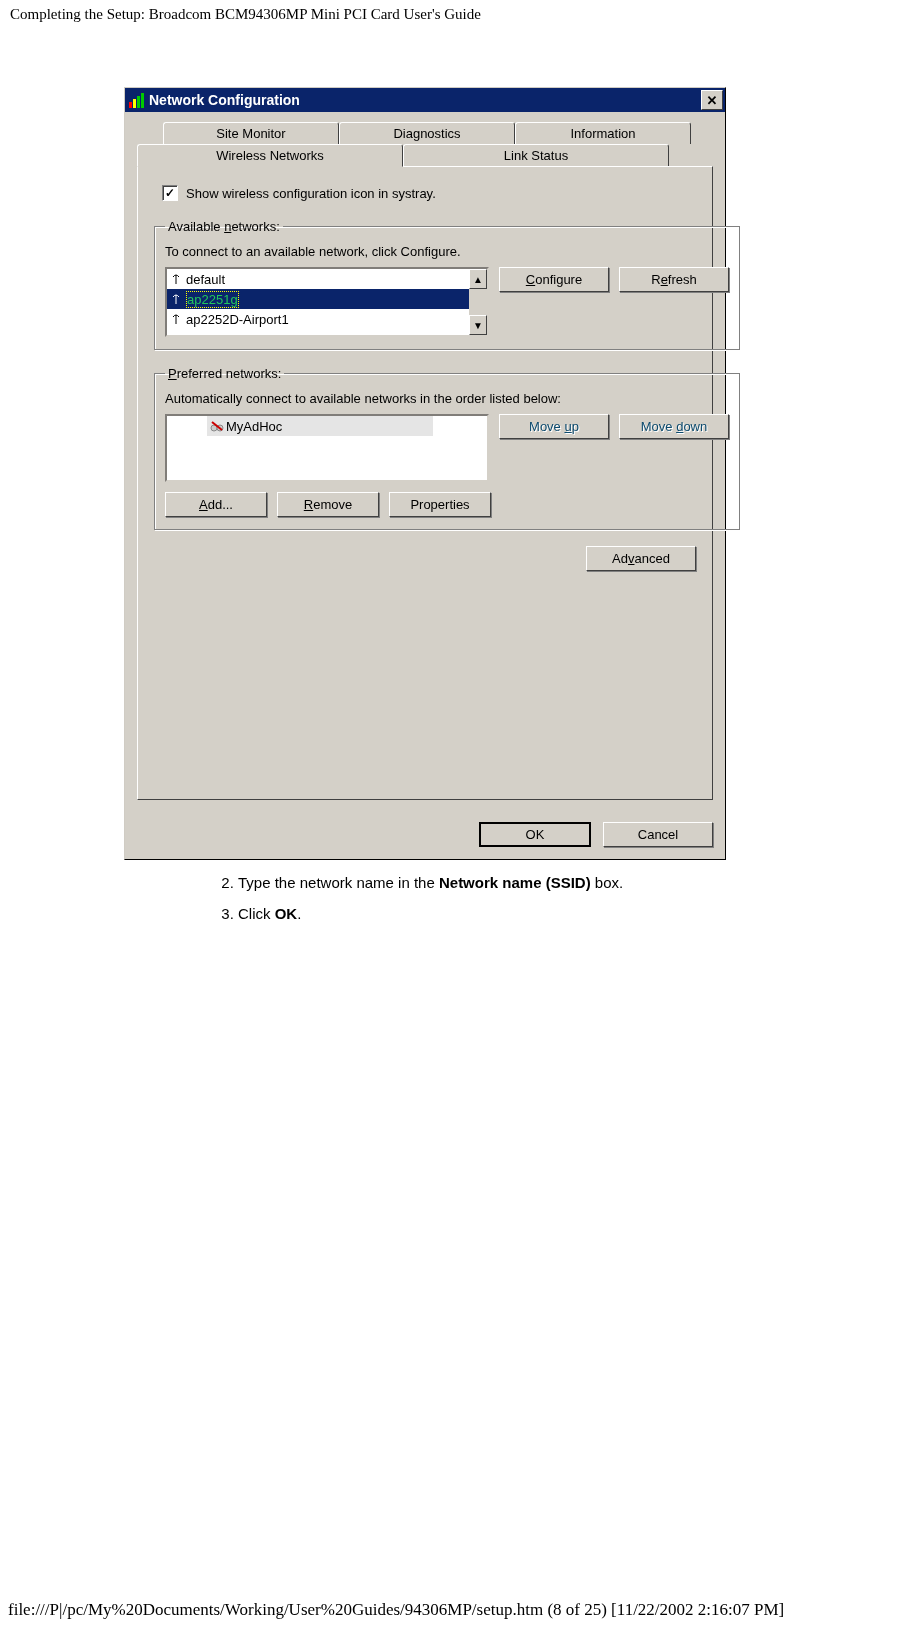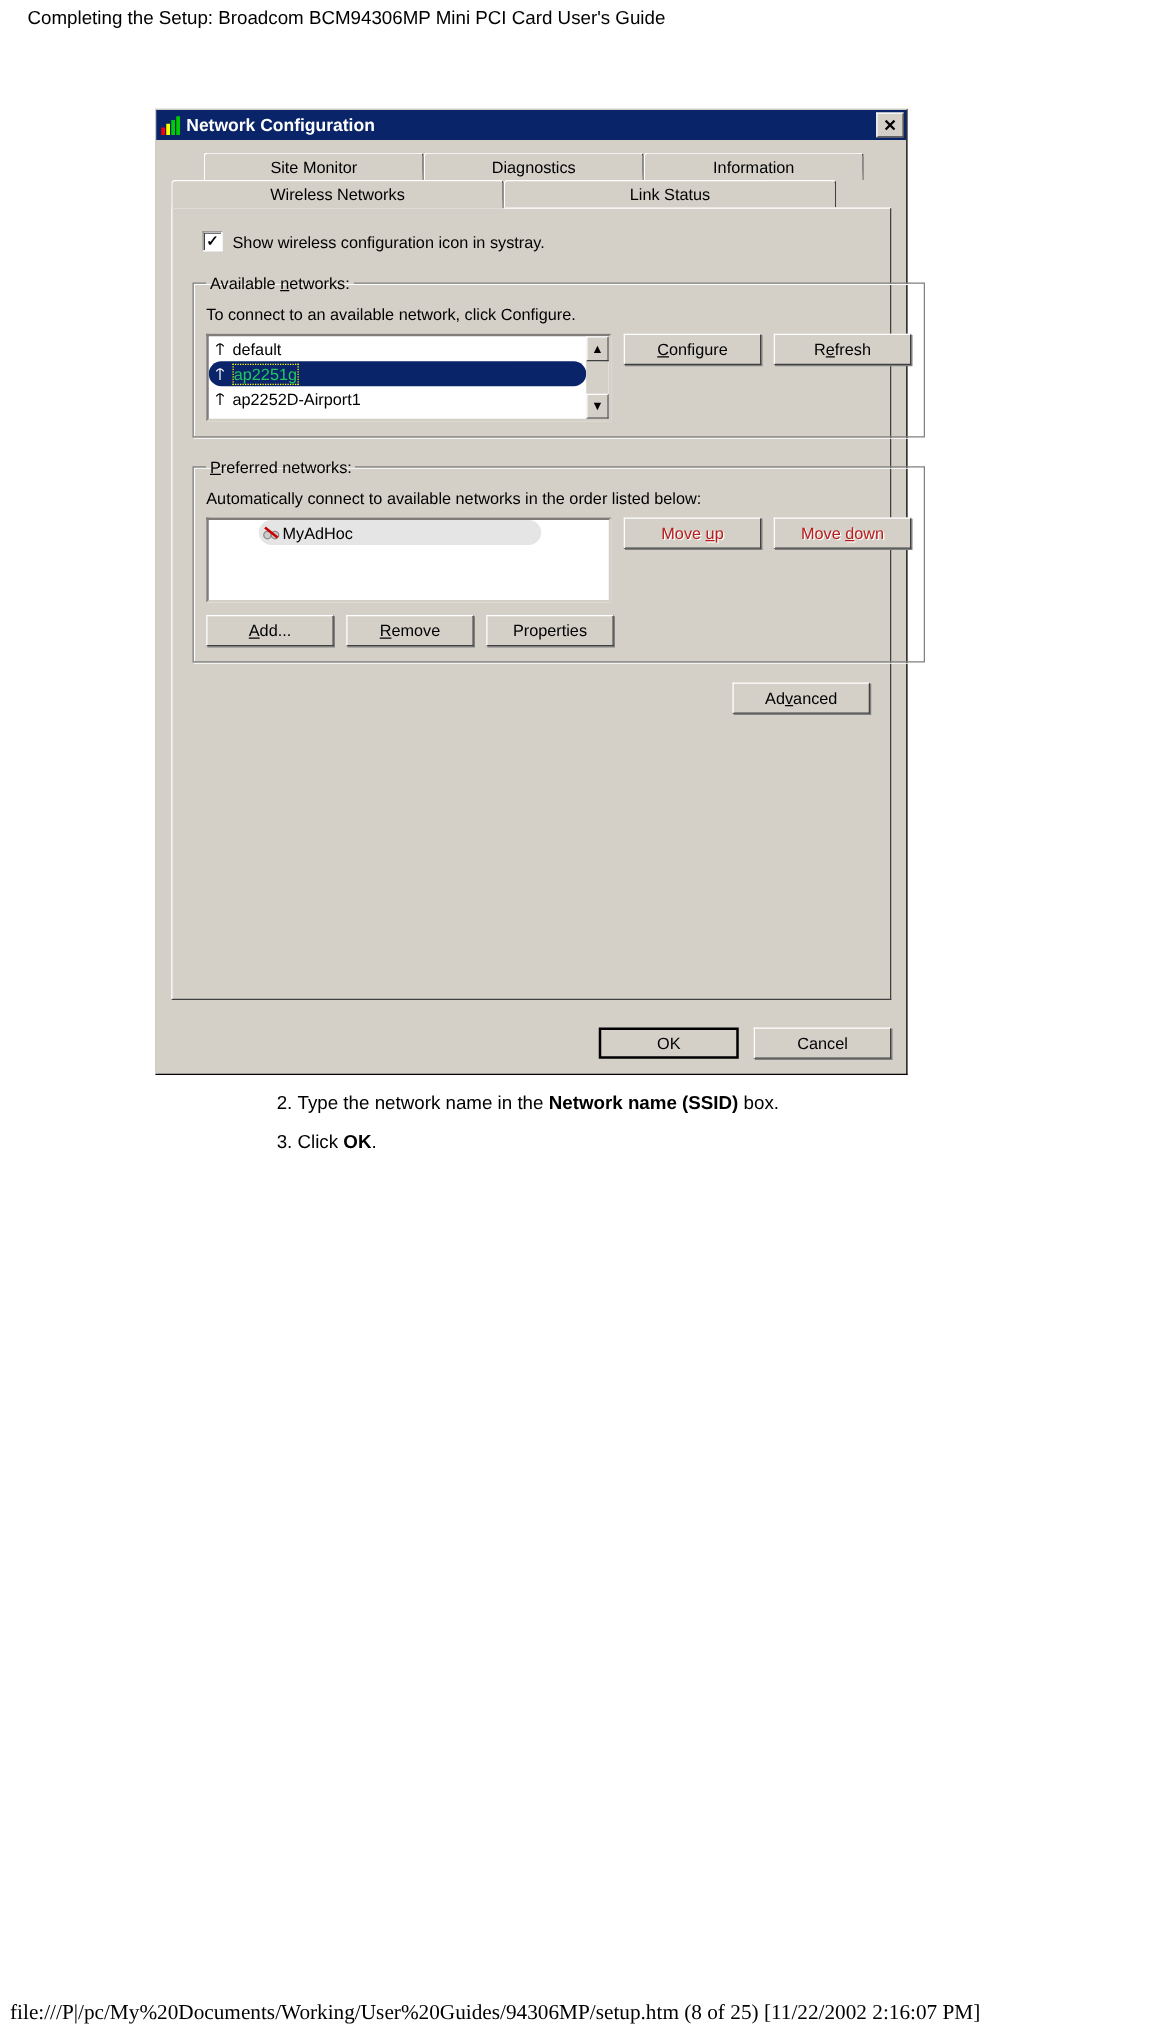--- a/index.html
+++ b/index.html
@@ -4,22 +4,22 @@
 <style>
   body {
     margin: 0;
     padding: 0;
     font-family: "Times New Roman", serif;
     background: #fff;
     width: 922px;
   }
   .page-header {
     font-size: 15px;
-    padding: 6px 0 0 22px;
-    font-family: Liberation Sans, sans-serif;
+    padding: 6px 0 0 10px;
+    font-family: Liberation Serif, serif;
   }
   .page-footer {
     position: absolute;
     top: 1600px;
     left: 8px;
     font-size: 17px;
     font-family: Liberation Serif, serif;
   }
   .dialog-wrap {
     margin: 64px 0 0 124px;
@@ -136,37 +136,36 @@
   .listbox .sb {
     position:absolute; right:0; top:0; bottom:0; width:18px;
     background:#d4d0c8;
     display:flex; flex-direction:column; justify-content:space-between;
   }
   .sb-btn{height:18px;border:1px solid #fff;border-right-color:#404040;border-bottom-color:#404040;display:flex;align-items:center;justify-content:center;font-size:10px;}
   .li {
     display:flex;align-items:center;gap:4px;
     padding:1px 3px;
     height:18px;
-    border-radius:10px;
   }
   .li.sel { background:#0a246a;color:#22c55e;}
   .li.sel .txt{border:1px dotted #ff0;}
   .net-icon{width:12px;height:12px;display:inline-block;}
   .net-icon svg{display:block;}
   .btn {
     background:#d4d0c8;
     border:1px solid #fff;
     border-right-color:#404040;border-bottom-color:#404040;
     box-shadow: 1px 1px 0 #808080;
     width: 108px;
     padding: 4px 0;
     text-align:center;
     font-size:13px;
   }
-  .btn.disabled{color:#b91c1c; text-shadow:1px 1px 0 #fff;}
+  .btn.disabled{color:#0c4a6e; text-shadow:1px 1px 0 #fff;}
   .btn-col { display:flex; gap:10px;}
   .pref-list {
     background:#fff;
     border:2px inset #d4d0c8;
     width: 320px;
     height: 64px;
     font-size:13px;
   }
   .pref-list .li{background:#e5e5e5;width:220px;margin-left:40px;}
   .btn-row { display:flex; gap:10px; margin-top:10px;}

